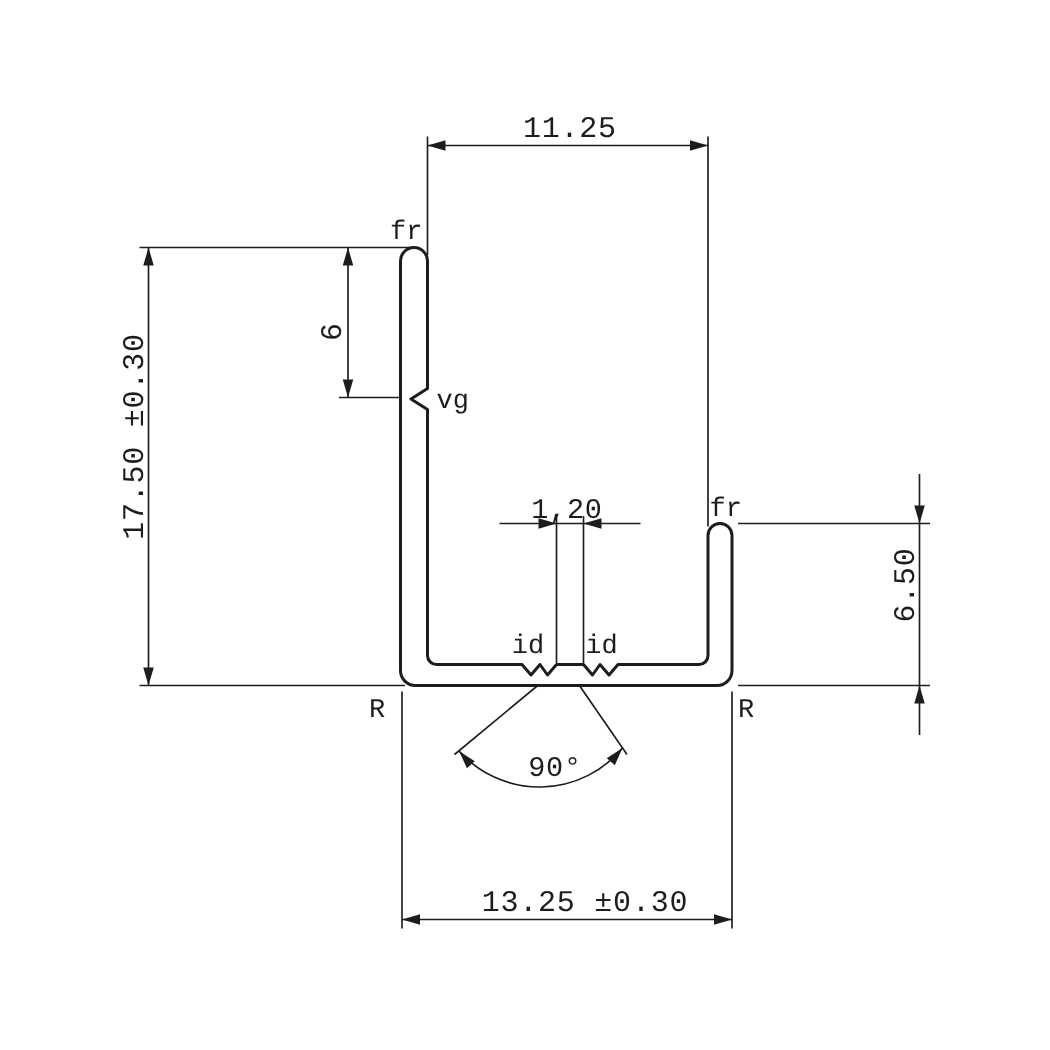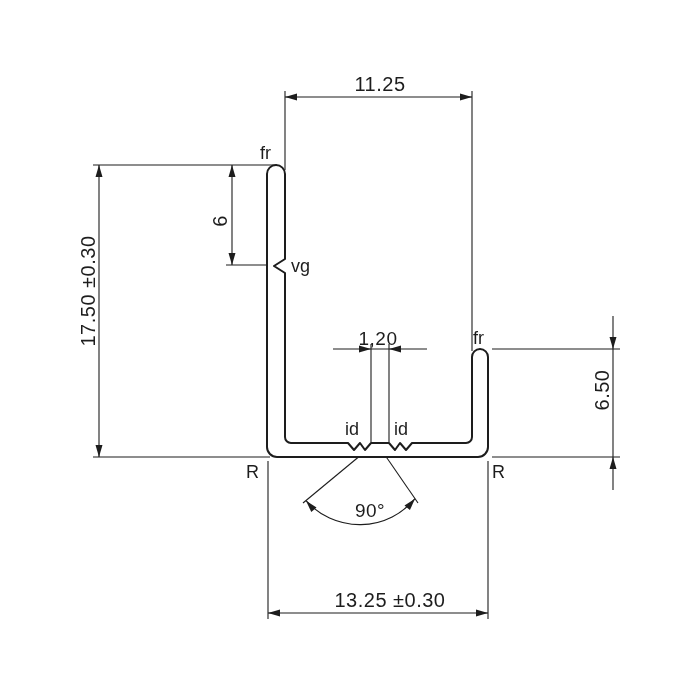--- a/index.html
+++ b/index.html
@@ -1,20 +1,20 @@
 <!DOCTYPE html>
 <html><head>
 <meta charset="utf-8">
 <style>
   html,body{
     margin:0;padding:0;background:#ffffff;
     font-family:"Liberation Sans", sans-serif;
   }
   .stage{
-    width:700px;height:636px;background:#ffffff;position:relative;overflow:hidden;
+    width:700px;height:636px;background:#ffffff;position:relative;overflow:hidden;font-family:Liberation Mono, monospace;
   }
   svg{display:block}
   .thin{stroke:#1d1d1d;stroke-width:1.1;fill:none}
   .thick{stroke:#1d1d1d;stroke-width:2;fill:#ffffff;stroke-linejoin:round}
   .arr{fill:#1d1d1d;stroke:none}
   .dim-text{fill:#1d1d1d;font-size:20px;letter-spacing:0.5px}
   .lbl-text{fill:#1d1d1d;font-size:18px}
 </style>
 </head>
 <body>

